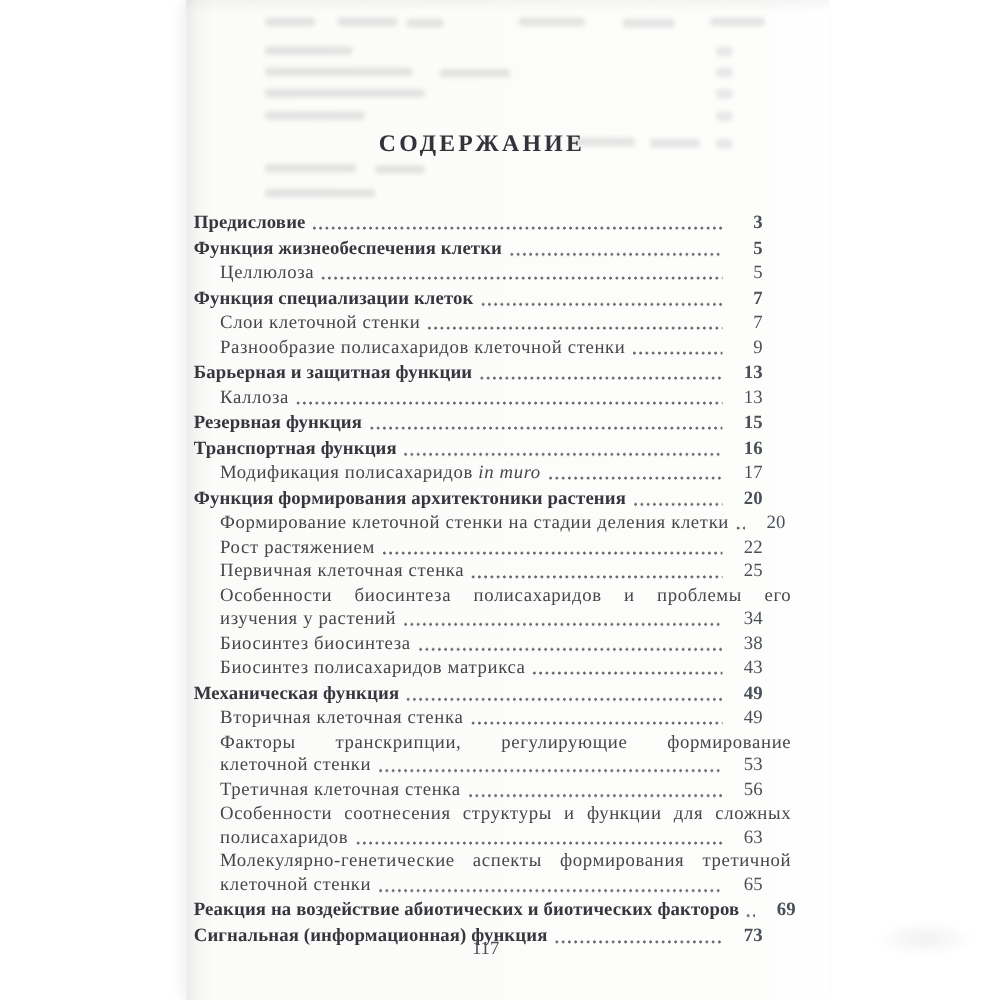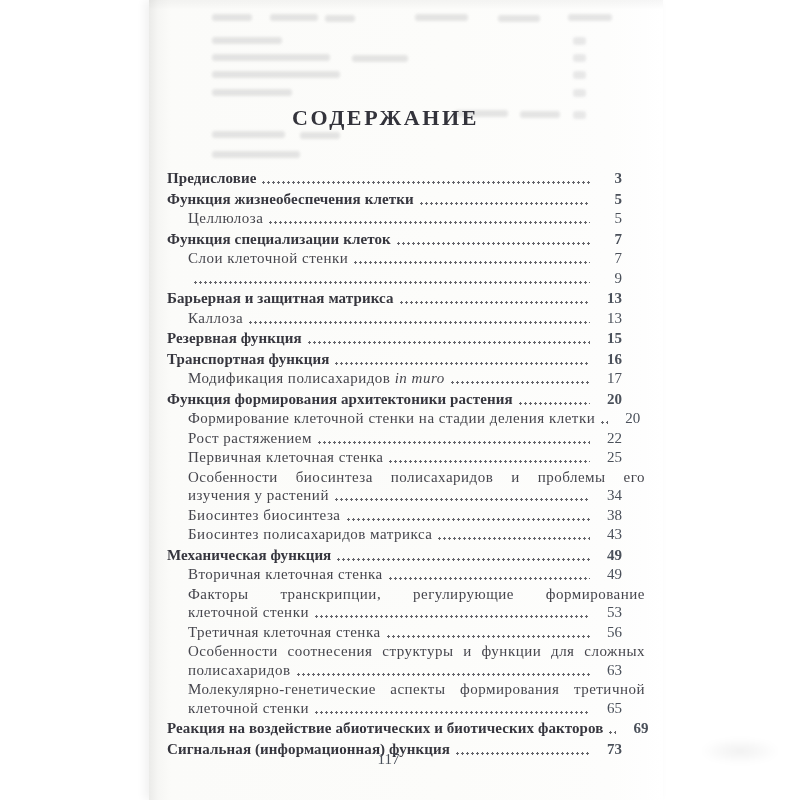--- a/index.html
+++ b/index.html
@@ -26,25 +26,25 @@
     background:radial-gradient(ellipse at center,rgba(0,0,0,0.06),rgba(0,0,0,0) 70%);
     filter:blur(3px);
   }
   
   .bleed{position:absolute;height:7px;border-radius:3px;
     background:rgba(104,104,114,0.16);filter:blur(1.7px);}
   .bleed.num{background:rgba(104,104,114,0.14);height:8px;}
   
   .page-title{
     position:absolute;top:105px;left:18px;width:437px;text-align:center;
-    font-weight:bold;font-size:22px;letter-spacing:2.6px;color:#33333b;
+    font-weight:bold;font-size:19px;letter-spacing:2.6px;color:#33333b;
   }
   
   .toc{
-    position:absolute;top:167px;left:18px;width:478px;
+    position:absolute;top:167px;left:6px;width:478px;
     font-size:15px;color:#45454c;
   }
   .row{display:flex;align-items:baseline;line-height:18.5px;margin-top:1px;}
   .row .t{white-space:nowrap;flex:0 0 auto;}
   .row.bold{margin-top:2px;font-weight:bold;color:#36363e;letter-spacing:0.1px;}
   .row.normal{color:#46464d;letter-spacing:0.5px;}
   .row.indent{padding-left:21px;}
   .row.cont{margin-top:0;align-items:flex-end;}
   .row.justify{display:block;}
   .row.justify .t{display:block;white-space:normal;text-align:justify;text-align-last:justify;}
@@ -116,25 +116,26 @@
     <span class="t">Функция специализации клеток</span>
     <span class="leader"></span>
     <span class="num">7</span>
   </div>
         <div class="row normal indent">
     <span class="t">Слои клеточной стенки</span>
     <span class="leader"></span>
     <span class="num">7</span>
   </div>
         <div class="row normal indent">
+    <span class="t">Разнообразие полисахаридов клеточной стенки</span>
     <span class="leader"></span>
     <span class="num">9</span>
   </div>
         <div class="row bold">
-    <span class="t">Барьерная и защитная матрикса</span>
+    <span class="t">Барьерная и защитная функции</span>
     <span class="leader"></span>
     <span class="num">13</span>
   </div>
         <div class="row normal indent">
     <span class="t">Каллоза</span>
     <span class="leader"></span>
     <span class="num">13</span>
   </div>
         <div class="row bold">
     <span class="t">Резервная функция</span>

